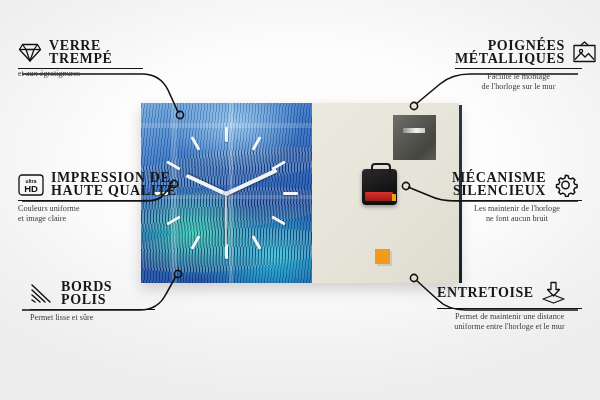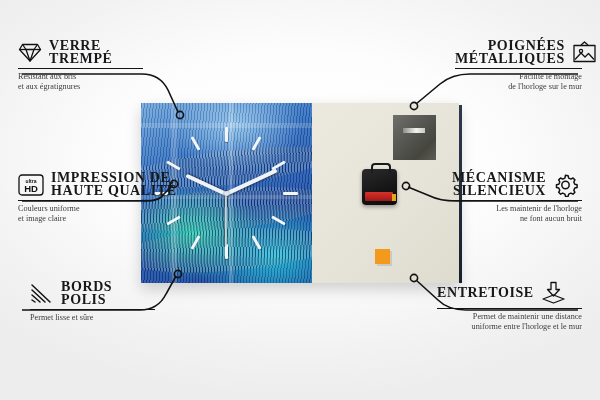--- a/index.html
+++ b/index.html
@@ -84,21 +84,21 @@
   .cal-sub{
     font-size:8.2px;color:#3a3c3f;line-height:10px;white-space:nowrap;
   }
   .rule{height:1.4px;background:#141414;}
   .head{display:flex;align-items:center;gap:7px;}
   .icon{flex:0 0 auto;display:block;}
   .left .head{justify-content:flex-start;}
   .left .cal-sub{text-align:left;}
   .right .head{justify-content:flex-start;}
   .right .cal-title{text-align:right;}
-  .right .cal-sub{text-align:right;}
+  .right .cal-sub{text-align:center;}
   .leader{position:absolute;pointer-events:none;}
 </style>
 </head>
 <body>
 
 <div id="stage">
 
   <div class="product">
 
     <div class="clock-front">
@@ -179,21 +179,20 @@
           <path d="M4.5,2.5 L8,7.5 L12,19 L16,7.5 L19.5,2.5"></path>
           <path d="M8,7.5 H16"></path>
         </g>
       </svg>
       <div>
         <div class="cal-title">VERRE</div>
         <div class="cal-title">TREMPÉ</div>
       </div>
     </div>
     <div class="rule" style="margin-top:3px;width:125px;"></div>
-    <div class="cal-sub" style="margin-top:3px;">Résistant aux bris</div>
     <div class="cal-sub">et aux égratignures</div>
   </div>
 
   <div class="callout left" style="left:18px;top:172px;width:130px;">
     <div class="head">
       <svg class="icon" width="26" height="22" viewBox="0 0 26 22">
         <rect x="1" y="1" width="24" height="20" rx="3" fill="none" stroke="#121212" stroke-width="1.3"></rect>
         <text x="13" y="9" font-family="Liberation Sans, sans-serif" font-size="5" font-weight="700" text-anchor="middle" fill="#121212">ultra</text>
         <text x="13" y="18" font-family="Liberation Sans, sans-serif" font-size="9.5" font-weight="700" text-anchor="middle" fill="#121212">HD</text>
       </svg>

